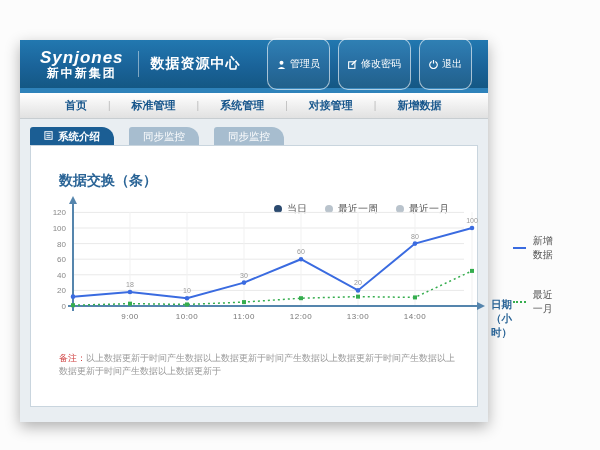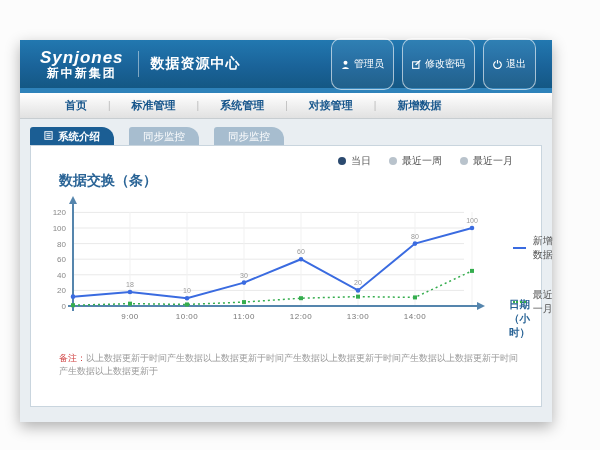--- a/index.html
+++ b/index.html
@@ -1,17 +1,17 @@
 <!DOCTYPE html>
 <html><head>
 <meta charset="utf-8">
 <style>
   html,body{margin:0;padding:0;}
   body{width:600px;height:450px;background:#fcfcfc;font-family:"Liberation Sans","DejaVu Sans",sans-serif;overflow:hidden;position:relative;}
-  .app-window{position:absolute;left:20px;top:40px;width:532px;height:382px;background:#e9eef2;box-shadow:0 5px 14px rgba(0,0,0,.3);}
+  .app-window{position:absolute;left:20px;top:40px;width:468px;height:382px;background:#e9eef2;box-shadow:0 5px 14px rgba(0,0,0,.3);}
   
   .header{height:48px;background:linear-gradient(180deg,#2278b0 0%,#1a6399 55%,#145884 100%);display:flex;align-items:center;position:relative;}
   .logo{margin-left:20px;color:#fff;text-align:center;line-height:1.05;}
   .logo-line1{font-size:17px;font-weight:bold;font-style:italic;letter-spacing:1px;display:block;}
   .logo-line2{font-size:12px;font-weight:bold;letter-spacing:2px;display:block;}
   .header-divider{width:1px;height:26px;background:rgba(255,255,255,.45);margin:0 12px 0 14px;}
   .app-title{color:#fff;font-size:14px;font-weight:bold;letter-spacing:1px;}
   .header-buttons{margin-left:auto;margin-right:16px;display:flex;gap:8px;}
   .hbtn{display:flex;align-items:center;gap:4px;border:1px solid rgba(255,255,255,.6);border-radius:10px;padding:18px 9px;color:#fff;font-size:10px;background:rgba(255,255,255,.06);cursor:pointer;}
   .hbtn svg{display:block;}
@@ -22,27 +22,27 @@
   .nav-sep{color:#c0c0c0;font-size:11px;}
   
   .content{position:relative;height:304px;}
   .tabs{display:flex;align-items:flex-end;padding:8px 16px 0 10px;height:18px;}
   .tab{height:18px;line-height:18px;font-size:10.5px;color:#fff;padding:0 14px;margin-right:3px;border-radius:3px 12px 0 0;cursor:pointer;display:flex;align-items:center;gap:5px;}
   .tab-active{background:#1b5e94;font-weight:bold;}
   .tab-inactive{background:#a7bdcf;margin-left:12px;}
   .panel{position:relative;background:#fff;border:1px solid #c9d5de;margin:0 10px;height:260px;}
   
   .filters{position:absolute;top:8px;right:28px;display:flex;gap:18px;}
-  .filter{display:flex;align-items:center;gap:5px;font-size:10px;color:#555;cursor:pointer;}
+  .filter{display:flex;align-items:center;gap:5px;font-size:10px;color:#555;cursor:pointer;margin-top:48px;}
   .radio-dot{width:8px;height:8px;border-radius:50%;background:#b9c3cc;display:inline-block;}
   .radio-dot.sel{background:#2b4a6f;}
   
   .y-title{position:absolute;left:28px;top:26px;color:#2a6496;font-size:14px;font-weight:bold;}
   #chart-svg{position:absolute;left:8px;top:42px;}
-  .x-title{position:absolute;left:478px;top:152px;color:#2a6496;font-size:10.5px;font-weight:bold;}
+  .x-title{position:absolute;left:460px;top:152px;color:#2a6496;font-size:10.5px;font-weight:bold;}
   .series-legend{position:absolute;left:482px;top:88px;display:flex;flex-direction:column;gap:26px;}
   .series-item{display:flex;align-items:center;gap:7px;font-size:10px;color:#555;}
   .swatch{width:24px;height:0;}
   
   .note{position:absolute;left:28px;right:16px;top:206px;font-size:9px;color:#999;}
   .note-label{color:#d04040;}
 </style>
 </head>
 <body>
 

